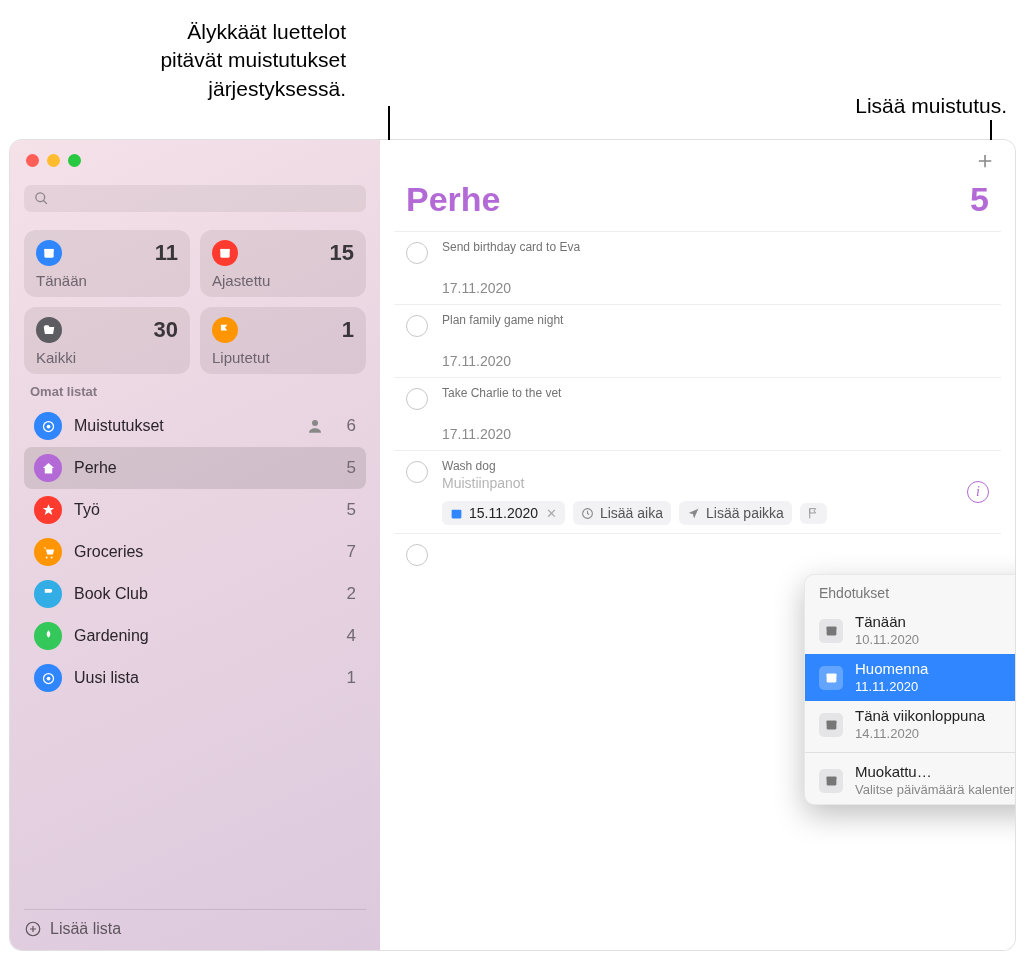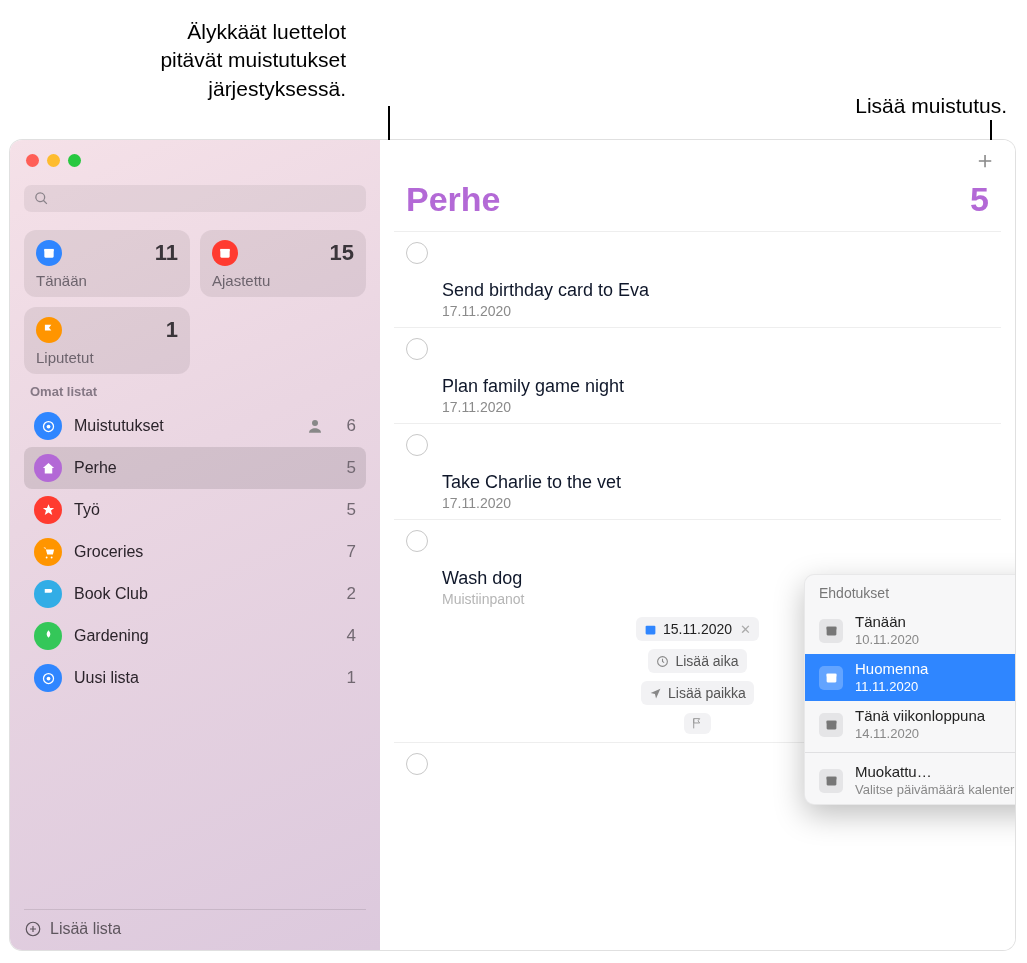--- a/index.html
+++ b/index.html
@@ -53,26 +53,26 @@
 
 .header { display: flex; justify-content: space-between; align-items: baseline; padding: 0 26px 12px 26px; }
 .header-title { font-size: 34px; font-weight: 700; color: #b369d6; }
 .header-count { font-size: 34px; font-weight: 700; color: #b369d6; }
 
 .reminders { padding: 0 14px; }
 .reminder { display: flex; align-items: flex-start; padding: 8px 12px; border-bottom: 1px solid #eee; gap: 14px; position: relative;}
 .reminder:first-child{ border-top: 1px solid #eee;}
 .radio { width: 22px; height: 22px; border: 1.5px solid #c8c8c8; border-radius: 50%; flex-shrink: 0; margin-top: 2px; }
 .rem-body { flex: 1; display: flex; flex-direction: column; gap: 2px; }
-.rem-title { font-size: 18px; color: #0f172a; margin-top: 40px; }
-.rem-date { font-size: 14px; color: #8a8a8a; }
+.rem-title { font-size: 12px; color: #737373; }
+.rem-date { font-size: 14px; color: #8a8a8a; margin-top: 24px; }
 .rem-notes { font-size: 14px; color: #b5b5b5; }
 .info-btn { width: 22px; height: 22px; border: 1.5px solid #b369d6; color:#b369d6; border-radius: 50%; display:flex; align-items:center; justify-content:center; font-size:14px; font-style: italic; align-self:center; font-family:Georgia,serif;}
 
-.chips { display:flex; gap:8px; margin-top:8px; align-items:center;flex-direction:column;}
+.chips { display:flex; gap:8px; margin-top:8px; align-items:center;}
 .chip { display:inline-flex; align-items:center; gap:6px; background:#f2f2f4; border-radius:6px; padding:4px 8px; font-size:14px; color:#555;}
 .chip svg{ width:13px; height:13px; fill:#888;}
 .chip .clear{ color:#aaa; font-size:13px; margin-left:2px;}
 .chip-flag{ padding:4px 7px;}
 
 .popover { position:absolute; left:424px; top:434px; width:295px; background:#f7f7f8; border-radius:10px; box-shadow: 0 10px 30px rgba(0,0,0,0.25); overflow:hidden; border:1px solid rgba(0,0,0,0.06);}
 .pop-title{ font-size:14px; color:#777; padding:10px 14px 6px 14px;}
 .pop-item{ display:flex; align-items:center; gap:12px; padding:6px 14px;}
 .pop-item.highlight{ background:#2f86ff;}
 .pop-item.highlight .pi-label,.pop-item.highlight .pi-sub{ color:#fff;}
@@ -127,20 +127,31 @@
      <div class="card-top">
        <div class="card-icon" style="background:#ff3b30">
               <svg viewBox="0 0 24 24">
                 <rect x="4" y="5" width="16" height="15" rx="2"></rect>
                 <rect x="4" y="5" width="16" height="4"></rect>
               </svg>
             </div>
        <div class="card-count">15</div>
      </div>
      <div class="card-label">Ajastettu</div>
+   </div>
+        <div class="card">
+     <div class="card-top">
+       <div class="card-icon" style="background:#5c5c61">
+              <svg viewBox="0 0 24 24">
+                <path d="M3 7h18l-2 12H5z M3 7l2-3h6l2 3"></path>
+              </svg>
+            </div>
+       <div class="card-count">30</div>
+     </div>
+     <div class="card-label">Kaikki</div>
    </div>
         <div class="card">
      <div class="card-top">
        <div class="card-icon" style="background:#ff9500">
               <svg viewBox="0 0 24 24">
                 <path d="M5 3h11l-4 5 4 5H5z M5 3v18"></path>
               </svg>
             </div>
        <div class="card-count">1</div>
      </div>

